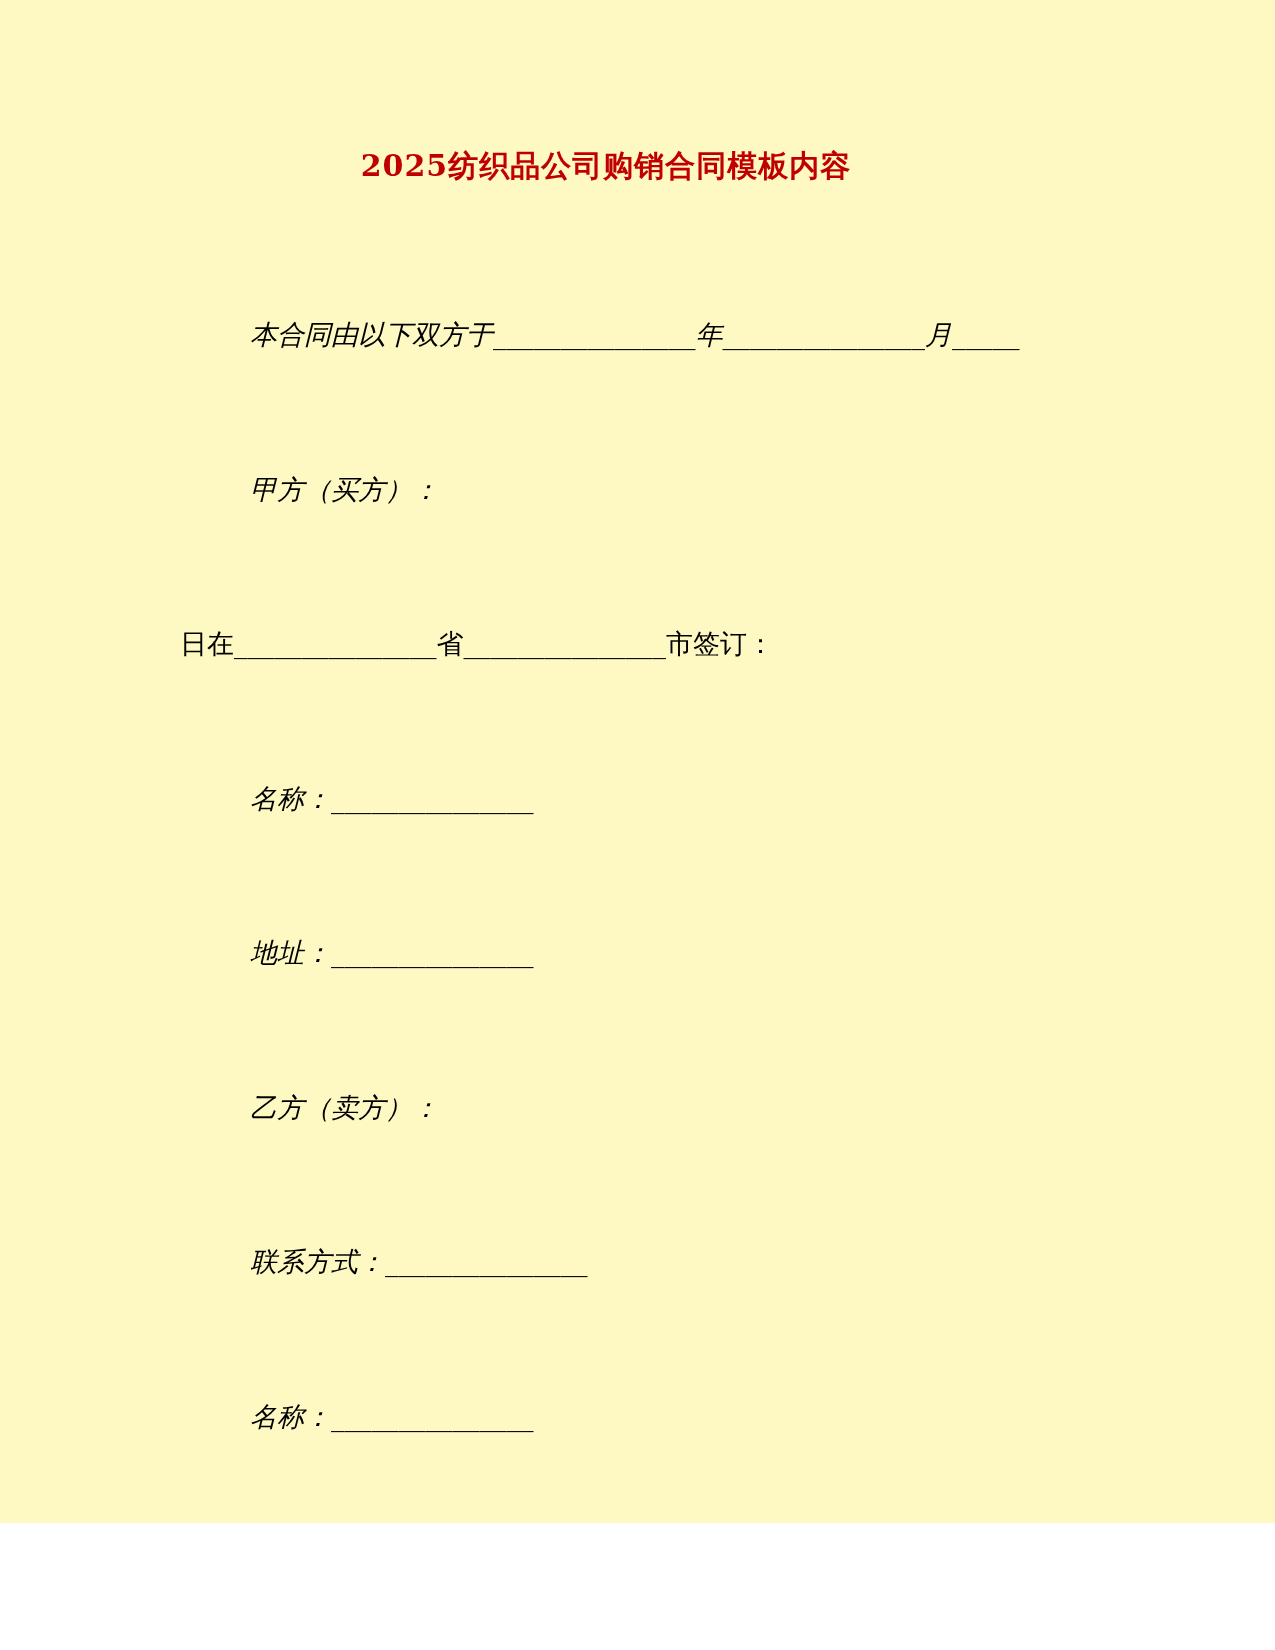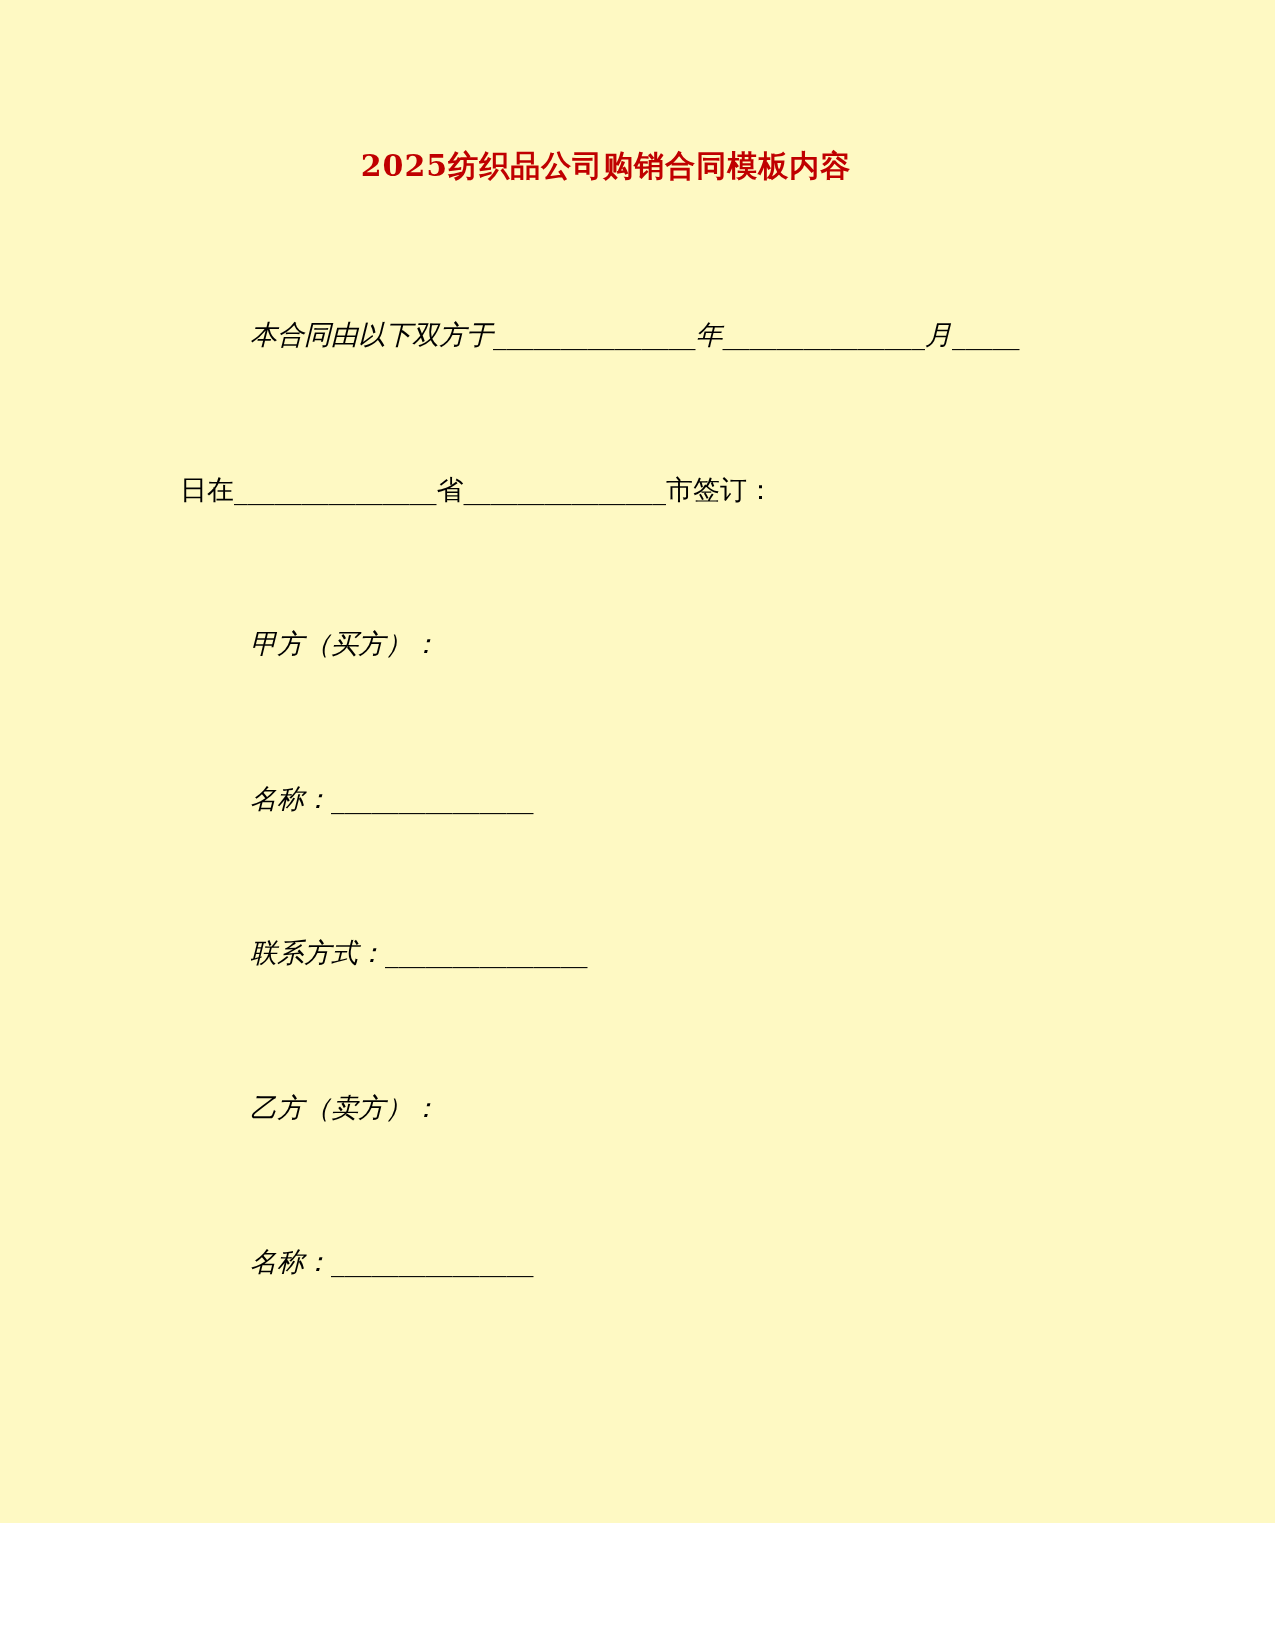--- a/index.html
+++ b/index.html
@@ -60,25 +60,26 @@
 </style>
 </head>
 <body>
 
 <div class="page">
 
   <div class="doc-title" style="color: rgb(192, 0, 0);">2025纺织品公司购销合同模板内容</div>
 
   <div class="content">
     <div class="ln indent">本合同由以下双方于_______________年_______________月_____</div>
+    <div class="ln indent">甲方（买方）：</div>
     <div class="ln">日在_______________省_______________市签订：</div>
-    <div class="ln indent">甲方（买方）：</div>
     <div class="ln indent">名称：_______________</div>
+    <div class="ln indent">地址：_______________</div>
+    <div class="ln indent">乙方（卖方）：</div>
     <div class="ln indent">联系方式：_______________</div>
-    <div class="ln indent">乙方（卖方）：</div>
     <div class="ln indent">名称：_______________</div>
     
     
     
     
     
     
     
     
     

